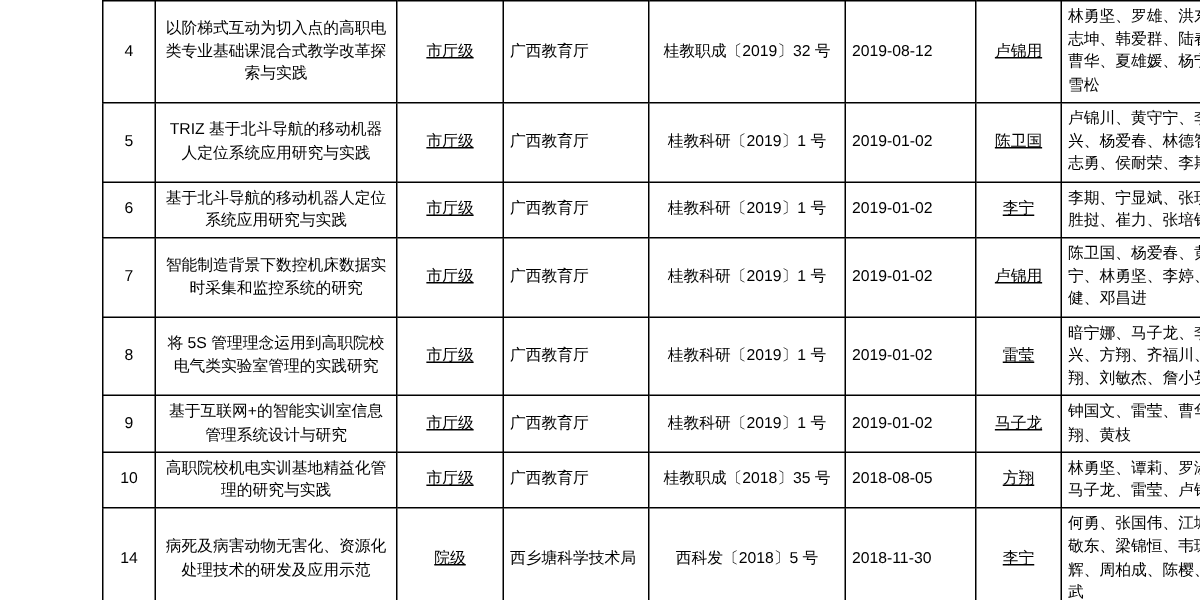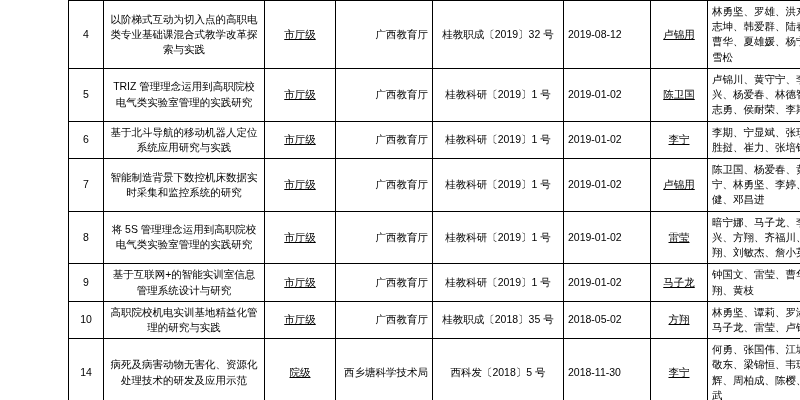--- a/index.html
+++ b/index.html
@@ -47,21 +47,21 @@
     width: 152px;
     text-align: center;
   }
   td.c-level {
     width: 62px;
     text-align: center;
     text-decoration: underline;
   }
   td.c-dept {
     width: 88px;
-    text-align: right;
+    text-align: left;
   }
   td.c-code {
     width: 122px;
     text-align: center;
   }
   td.c-date {
     width: 78px;
   }
   td.c-leader {
     width: 48px;
@@ -119,21 +119,21 @@
             </td>
           <td class="c-members">
               <span class="cell-text">林勇坚、罗雄、洪东、雷志坤、韩爱群、陆春桃、曹华、夏雄媛、杨宁、宋雪松</span>
             </td>
         </tr>
         <tr>
           <td class="c-num">
               <span class="cell-text">5</span>
             </td>
           <td class="c-name">
-              <span class="cell-text">TRIZ 管理理念运用到高职院校电气类实验室管理的实践研究</span>
+              <span class="cell-text">TRIZ 基于北斗导航的移动机器人定位系统应用研究与实践</span>
             </td>
           <td class="c-level">
               <span class="cell-text">市厅级</span>
             </td>
           <td class="c-dept">
               <span class="cell-text">广西教育厅</span>
             </td>
           <td class="c-code">
               <span class="cell-text">桂教科研〔2019〕1 号</span>
             </td>
@@ -261,21 +261,21 @@
           <td class="c-level">
               <span class="cell-text">市厅级</span>
             </td>
           <td class="c-dept">
               <span class="cell-text">广西教育厅</span>
             </td>
           <td class="c-code">
               <span class="cell-text">桂教职成〔2018〕35 号</span>
             </td>
           <td class="c-date">
-              <span class="cell-text">2018-05-02</span>
+              <span class="cell-text">2018-08-05</span>
             </td>
           <td class="c-leader">
               <span class="cell-text">方翔</span>
             </td>
           <td class="c-members">
               <span class="cell-text">林勇坚、谭莉、罗淑云、马子龙、雷莹、卢锦川</span>
             </td>
         </tr>
         <tr>
           <td class="c-num">

